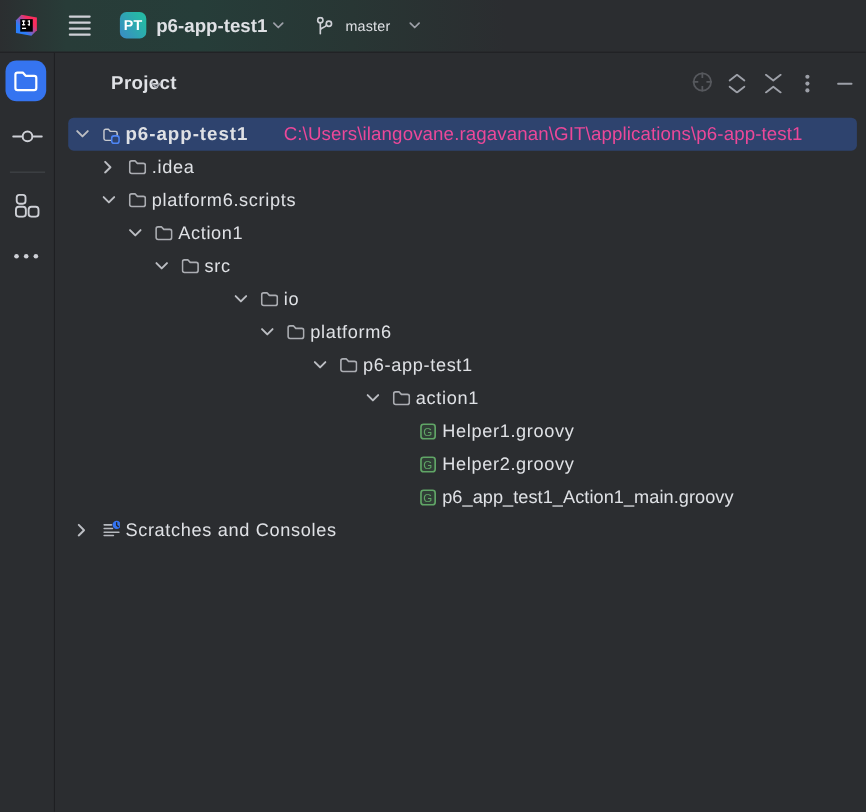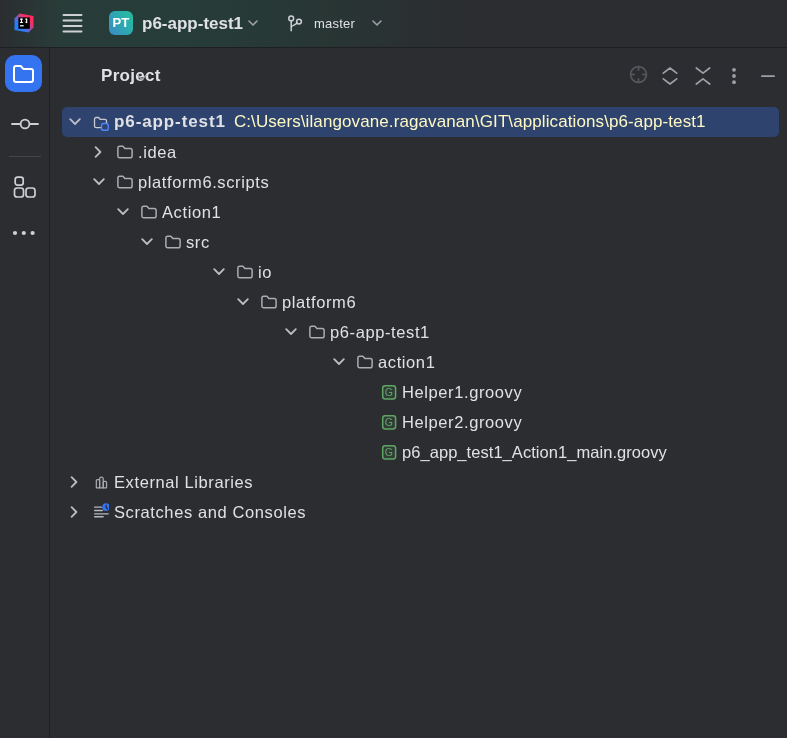--- a/index.html
+++ b/index.html
@@ -23,21 +23,21 @@
 .phead { position:absolute; top:0; left:0; width:100%; height:56px; }
 .phead .title { position:absolute; left:16px; top:18px; color:#dfe1e5; font-size:17px; font-weight:700; letter-spacing:0.3px; line-height:20px;margin-left:35px; }
 
 .tree { position:absolute; top:59px; left:0; width:100%; }
 .row { position:relative; height:30px; display:flex; align-items:center; color:#dfe1e5; font-size:16.5px; letter-spacing:0.6px; white-space:pre; }
 .row.sel::before { content:''; position:absolute; left:12px; right:8.5px; top:0px; bottom:0.5px; background:#2e436e; border-radius:5px; }
 .row > * { position:relative; }
 .chev { width:16px; height:16px; flex:0 0 16px; margin-right:10px; display:flex; align-items:center; justify-content:center; }
 .ficon { width:16px; height:16px; flex:0 0 16px; margin-right:5px; display:flex; align-items:center; justify-content:center; }
 .lbl { color:#dfe1e5; }
-.path { color:#fef9c3; margin-left:8px; font-size:17px; letter-spacing:0.1px; font-weight:400; }
+.path { color:#ec4899; margin-left:32px; font-size:17px; letter-spacing:0.1px; font-weight:400; }
 .bold { font-weight:700; font-size:17px; letter-spacing:0.9px; }
 .tight { letter-spacing:0.05px;text-align:right; }
 </style>
 </head>
 <body>
 <div id="app">
   <div class="topbar">
     <svg class="tb-item" style="left:14px;top:13px" width="20" height="20" viewBox="0 0 20 20">
       <defs>
           <linearGradient id="ijg" x1="0" y1="1" x2="1" y2="0">
@@ -205,29 +205,20 @@
         <div class="row" style="padding-left:305px"><span class="chev"></span><span class="ficon"><svg width="16" height="16" viewBox="0 0 16 16">
               <rect x="1.7" y="1.7" width="12.9" height="13.2" rx="2.4" fill="rgba(87,160,95,0.14)" stroke="#60a566" stroke-width="1.5"></rect>
               <text x="8.2" y="12" font-size="10.5" fill="#60a566" text-anchor="middle" font-family="Liberation Sans">G</text>
             </svg></span><span class="lbl">Helper2.groovy</span></div>
         <div class="row" style="padding-left:305px"><span class="chev"></span><span class="ficon"><svg width="16" height="16" viewBox="0 0 16 16">
               <rect x="1.7" y="1.7" width="12.9" height="13.2" rx="2.4" fill="rgba(87,160,95,0.14)" stroke="#60a566" stroke-width="1.5"></rect>
               <text x="8.2" y="12" font-size="10.5" fill="#60a566" text-anchor="middle" font-family="Liberation Sans">G</text>
             </svg></span><span class="lbl tight">p6_app_test1_Action1_main.groovy</span></div>
         <div class="row" style="padding-left:17px"><span class="chev"><svg width="12" height="12" viewBox="0 0 12 12">
               <path d="M2.6 1.2 L7.4 6 L2.6 10.8" fill="none" stroke="#bbbdc2" stroke-width="1.8" stroke-linecap="round" stroke-linejoin="round"></path>
-            </svg></span><span class="ficon"><svg width="17" height="17" viewBox="0 0 17 17" style="margin-left:2px">
-              <g fill="none" stroke="#a9abb0" stroke-width="1.5" stroke-linejoin="round">
-                <path d="M1.6 6.2 C1.6 5.5 2.1 5 2.8 5 L4.4 5 C5.1 5 5.6 5.5 5.6 6.2 L5.6 15 L1.6 15 Z"></path>
-                <path d="M5.6 4.2 C5.6 3 6.5 2 7.8 2 C9.1 2 10 3 10 4.2 L10 15 L5.6 15 Z"></path>
-                <path d="M10 8.2 C10 7.5 10.5 7 11.2 7 L12.8 7 C13.5 7 14 7.5 14 8.2 L14 15 L10 15 Z"></path>
-              </g>
-            </svg></span><span class="lbl">External Libraries</span></div>
-        <div class="row" style="padding-left:17px"><span class="chev"><svg width="12" height="12" viewBox="0 0 12 12">
-              <path d="M2.6 1.2 L7.4 6 L2.6 10.8" fill="none" stroke="#bbbdc2" stroke-width="1.8" stroke-linecap="round" stroke-linejoin="round"></path>
             </svg></span><span class="ficon"><svg width="19" height="17" viewBox="0 0 19 17" style="margin-top:-4px">
               <g stroke="#b6b9be" stroke-width="1.7" stroke-linecap="round">
                 <line x1="2" y1="4.5" x2="10" y2="4.5"></line>
                 <line x1="2" y1="8.5" x2="11" y2="8.5"></line>
                 <line x1="2" y1="12.5" x2="18" y2="12.5"></line>
                 <line x1="2" y1="16" x2="12" y2="16"></line>
               </g>
               <circle cx="15.5" cy="4.5" r="4.5" fill="#3574f0"></circle>
               <path d="M15.5 2.3 L15.5 4.9 L17.3 6.4" fill="none" stroke="#26282b" stroke-width="1.5" stroke-linecap="round" stroke-linejoin="round"></path>
             </svg></span><span class="lbl">Scratches and Consoles</span></div>

